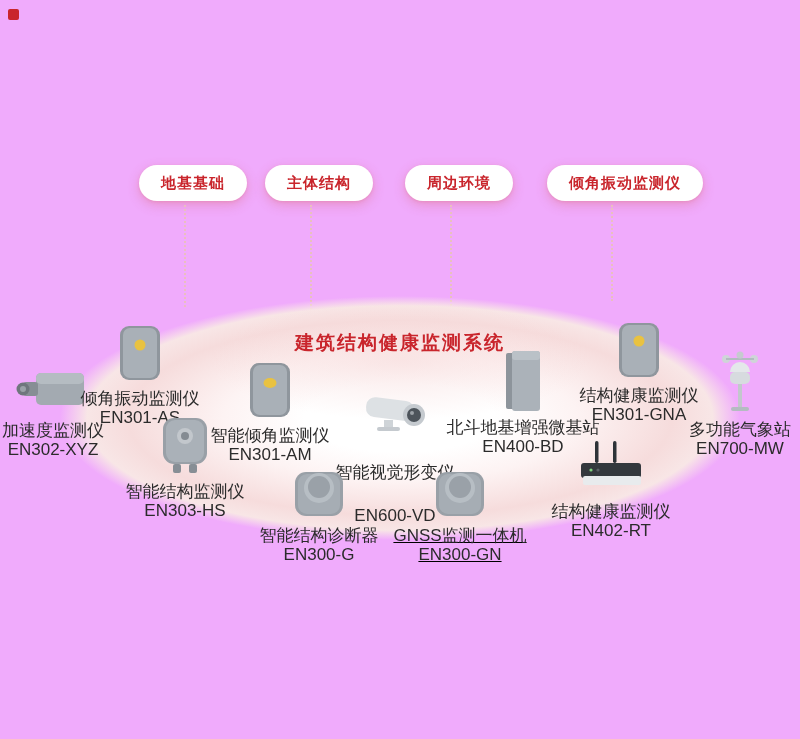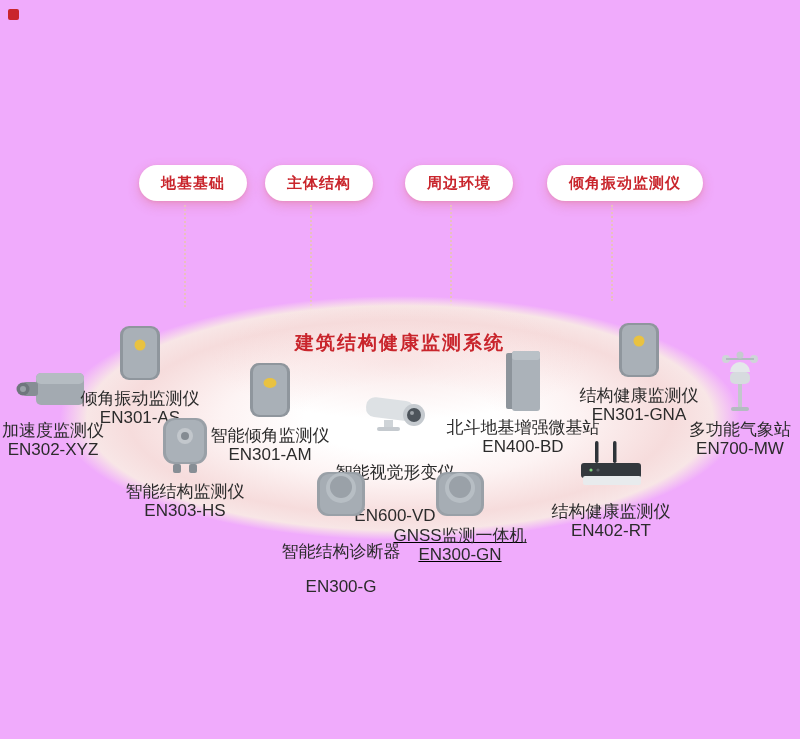--- a/index.html
+++ b/index.html
@@ -41,21 +41,21 @@
   .dev-name, .dev-model { font-size:17px; line-height:19px; color:#2b2b2b; text-align:center; white-space:nowrap; }
 
   .d1  { left:-2px;  top:355px; width:110px; } .d1  .icon-box { height:58px; margin-bottom:8px; }
   .d2  { left:85px;  top:325px; width:110px; } .d2  .icon-box { height:56px; margin-bottom:8px; }
   .d3  { left:215px; top:362px; width:110px; } .d3  .icon-box { height:56px; margin-bottom:8px; }
   .d4  { left:335px; top:392px; width:120px;gap:24px; } .d4  .icon-box { height:42px; margin-bottom:5px; }
   .d5  { left:453px; top:350px; width:140px; } .d5  .icon-box { height:62px; margin-bottom:6px; }
   .d6  { left:584px; top:322px; width:110px; } .d6  .icon-box { height:56px; margin-bottom:8px; }
   .d7  { left:685px; top:352px; width:110px; } .d7  .icon-box { height:62px; margin-bottom:6px; }
   .d8  { left:130px; top:416px; width:110px; } .d8  .icon-box { height:58px; margin-bottom:8px; }
-  .d9  { left:286px; top:462px; width:110px;gap:16px; } .d9  .icon-box { height:56px; margin-bottom:8px; }
+  .d9  { left:264px; top:462px; width:110px; } .d9  .icon-box { height:56px; margin-bottom:8px; }
   .d10 { left:405px; top:462px; width:110px;text-decoration:underline; } .d10 .icon-box { height:56px; margin-bottom:8px; }
   .d11 { left:551px; top:438px; width:120px; } .d11 .icon-box { height:58px; margin-bottom:6px; }
 </style>
 </head>
 <body>
 
 <div class="canvas">
 
   <div class="corner-dot"></div>
 

